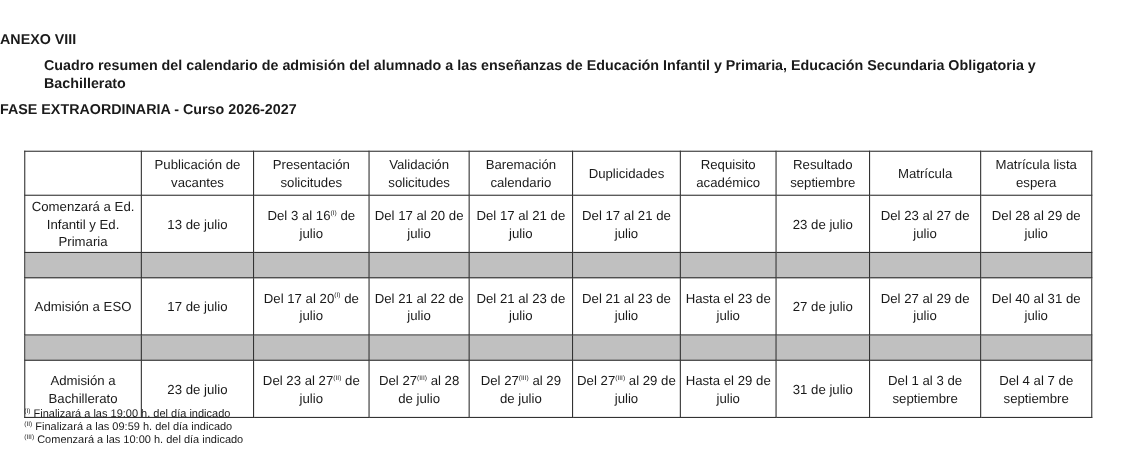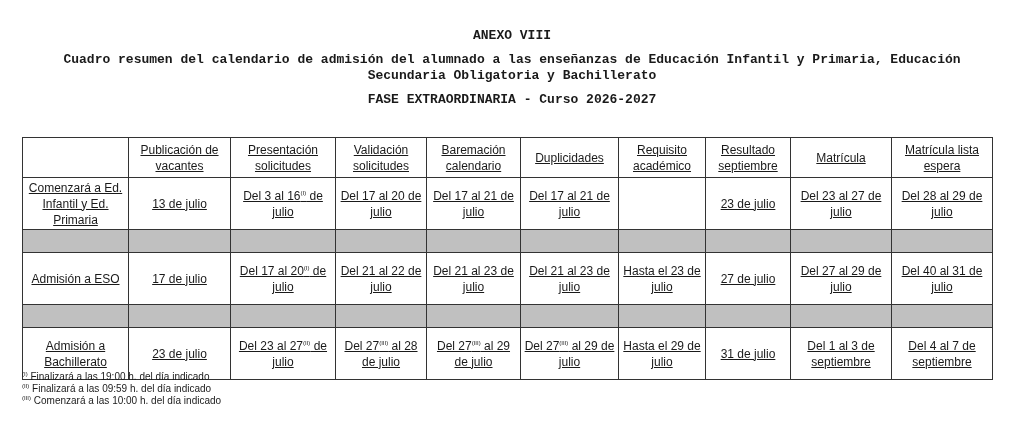--- a/index.html
+++ b/index.html
@@ -1,29 +1,29 @@
 <!DOCTYPE html>
 <html><head>
 <meta charset="utf-8">
 <style>
   html, body { margin: 0; padding: 0; background: #ffffff; }
   body { width: 1024px; height: 424px; position: relative; overflow: hidden;
          font-family: "Liberation Sans", sans-serif; color: #1a1a1a; }
-  .title { position: absolute; left: 0; width: 1024px; text-align: center; font-weight: bold; font-size: 13px; font-family: Liberation Mono, monospace; }
+  .title { position: absolute; left: 0; width: 1024px; font-weight: bold; font-size: 13px; }
   #t1 { top: 28px; }
   #t2 { top: 52px; line-height: 16px; padding: 0 40px; box-sizing: border-box; }
   #t3 { top: 92px; }
   table { position: absolute; left: 22px; top: 137px; border-collapse: collapse; table-layout: fixed;
           width: 970px; font-size: 12px; }
   td, th { border: 1px solid #333; text-align: center; vertical-align: middle; padding: 1px 2px;
            font-weight: normal; line-height: 16px; }
   th { height: 37px; }
   tr.data td { height: 49px; }
   tr.gray td { height: 20px; background: #c0c0c0; }
-  table { border: 1.5px solid #777; text-decoration: underline; }
+  table { border: 1.5px solid #777; }
   sup { font-size: 6px; vertical-align: 5px; line-height: 0; }
   .notes { position: absolute; left: 22px; top: 371px; font-size: 10px; line-height: 12px; }
   .notes sup { font-size: 6px; vertical-align: 4px; }
 </style>
 </head>
 <body>
 
 <div id="t1" class="title">ANEXO VIII</div>
 <div id="t2" class="title">Cuadro resumen del calendario de admisión del alumnado a las enseñanzas de Educación Infantil y Primaria, Educación Secundaria Obligatoria y Bachillerato</div>
 <div id="t3" class="title">FASE EXTRAORDINARIA - Curso 2026-2027</div>

